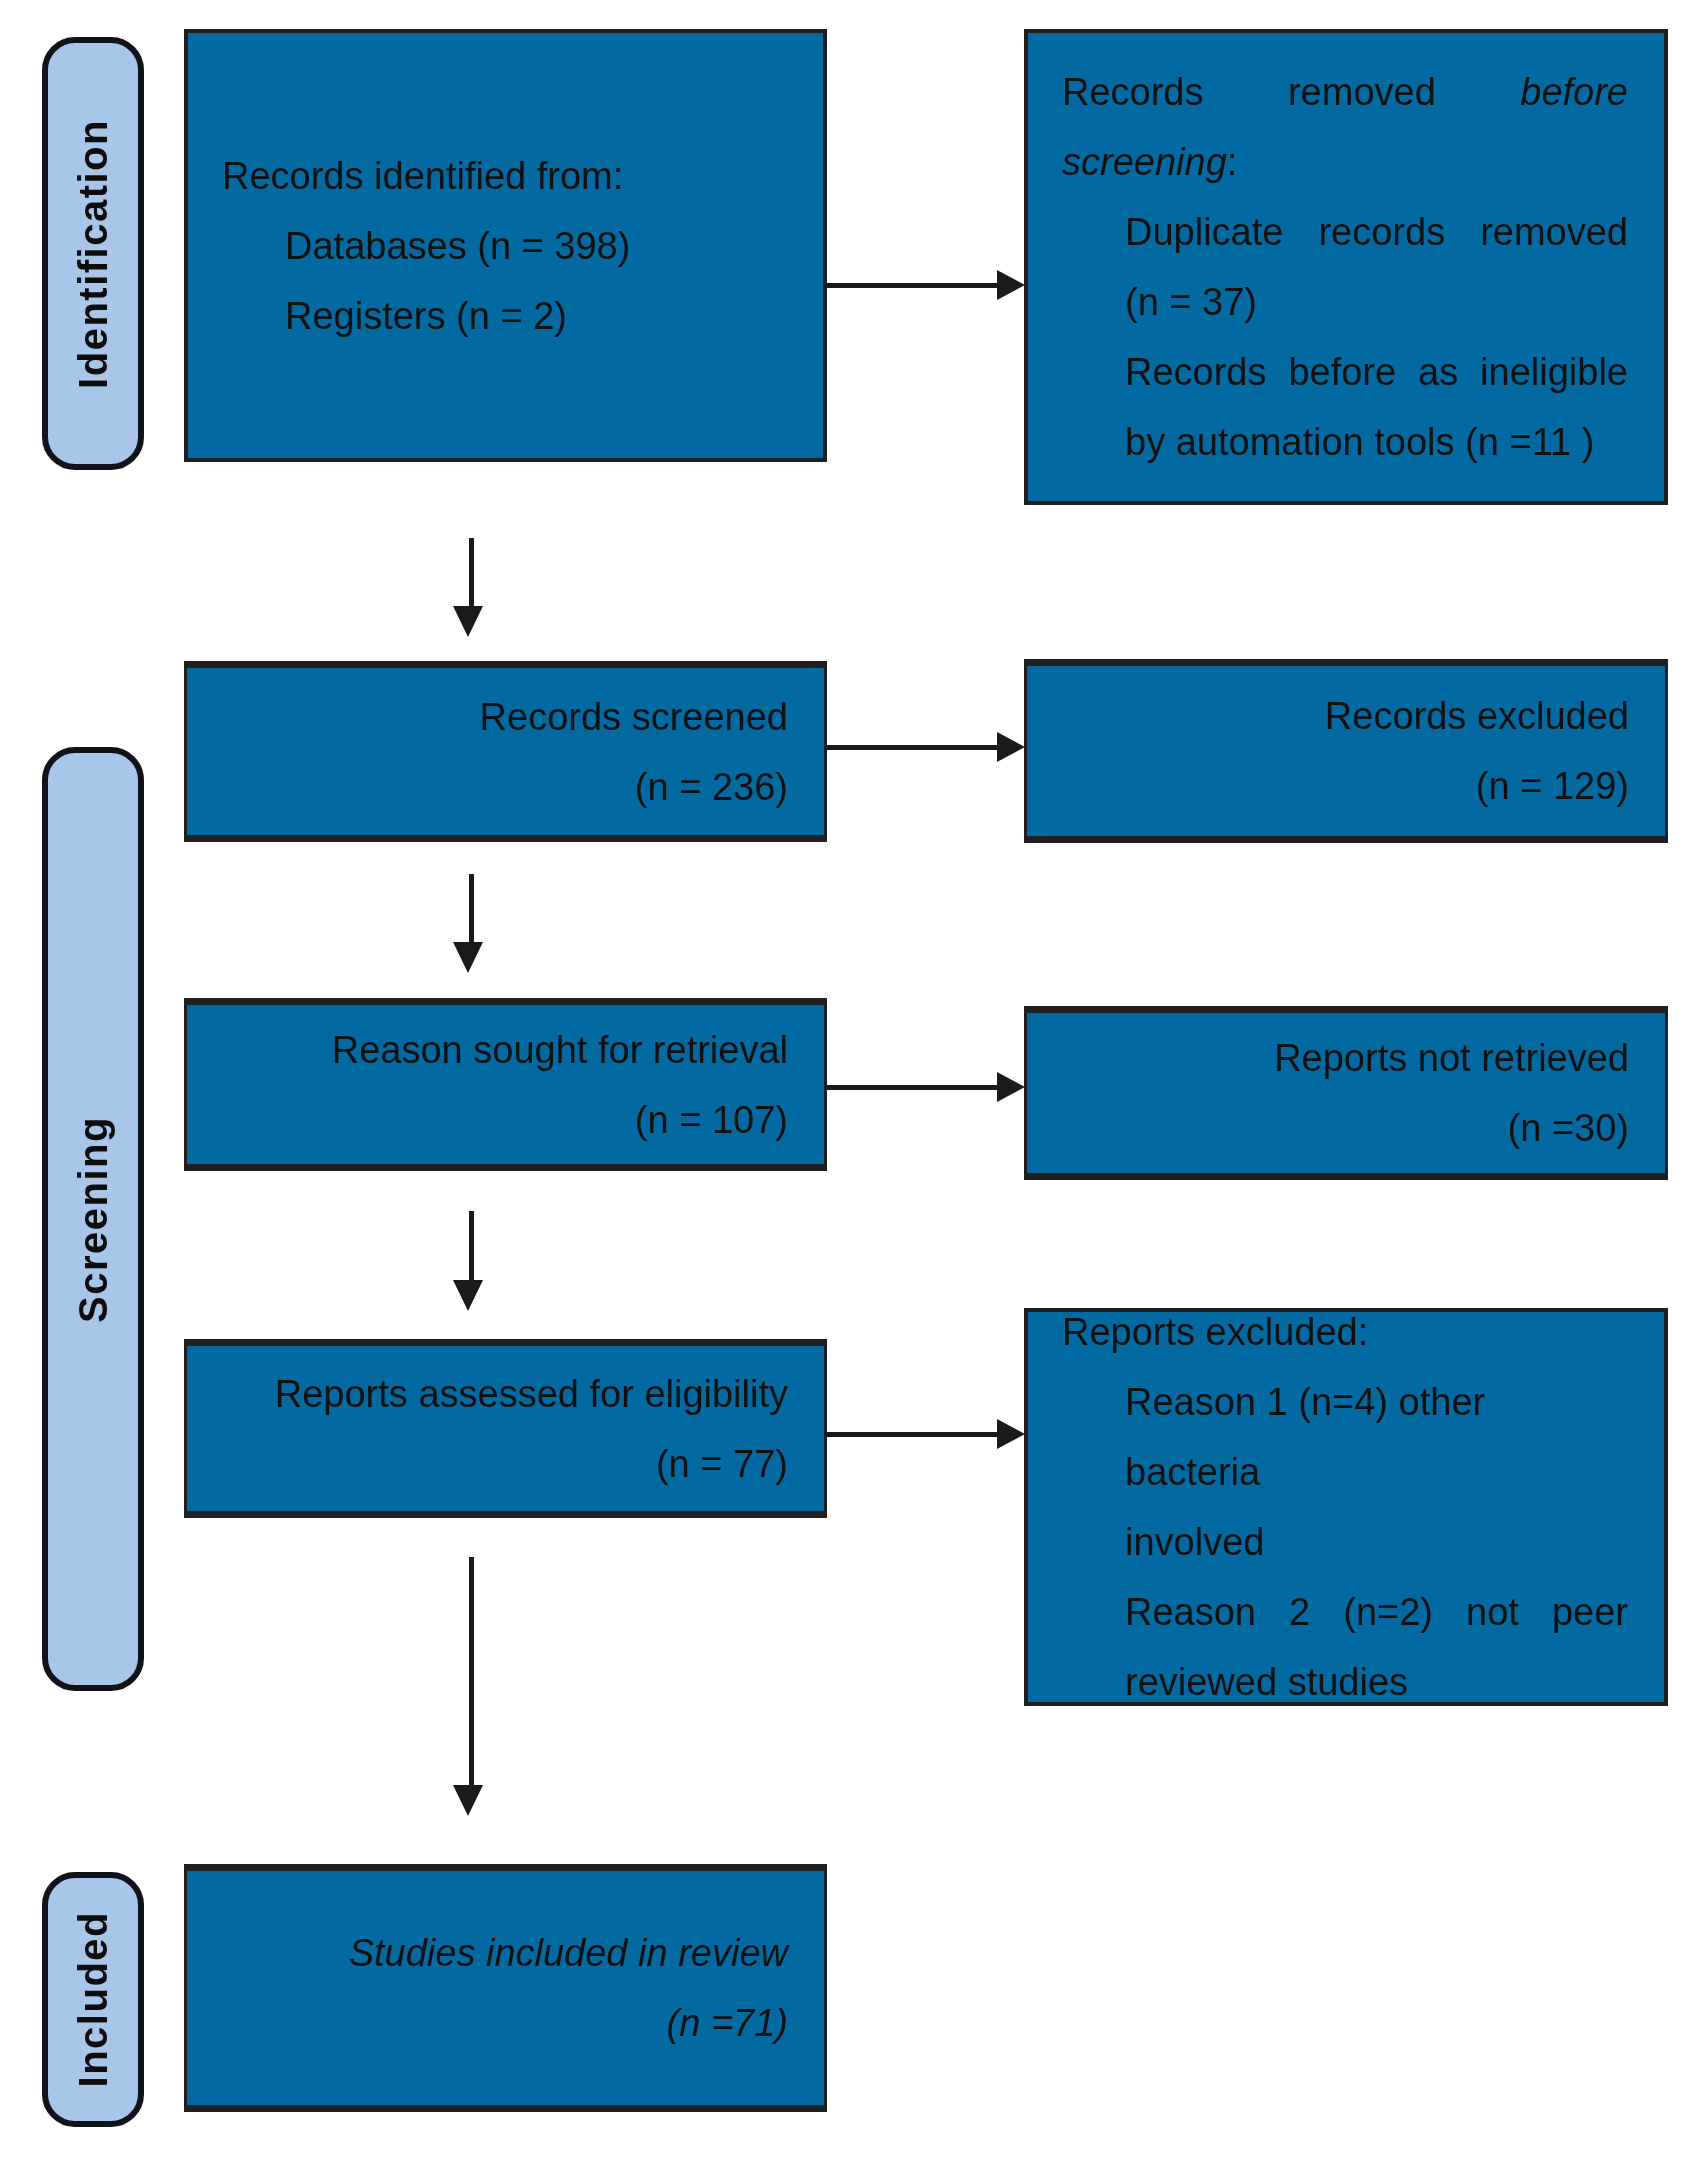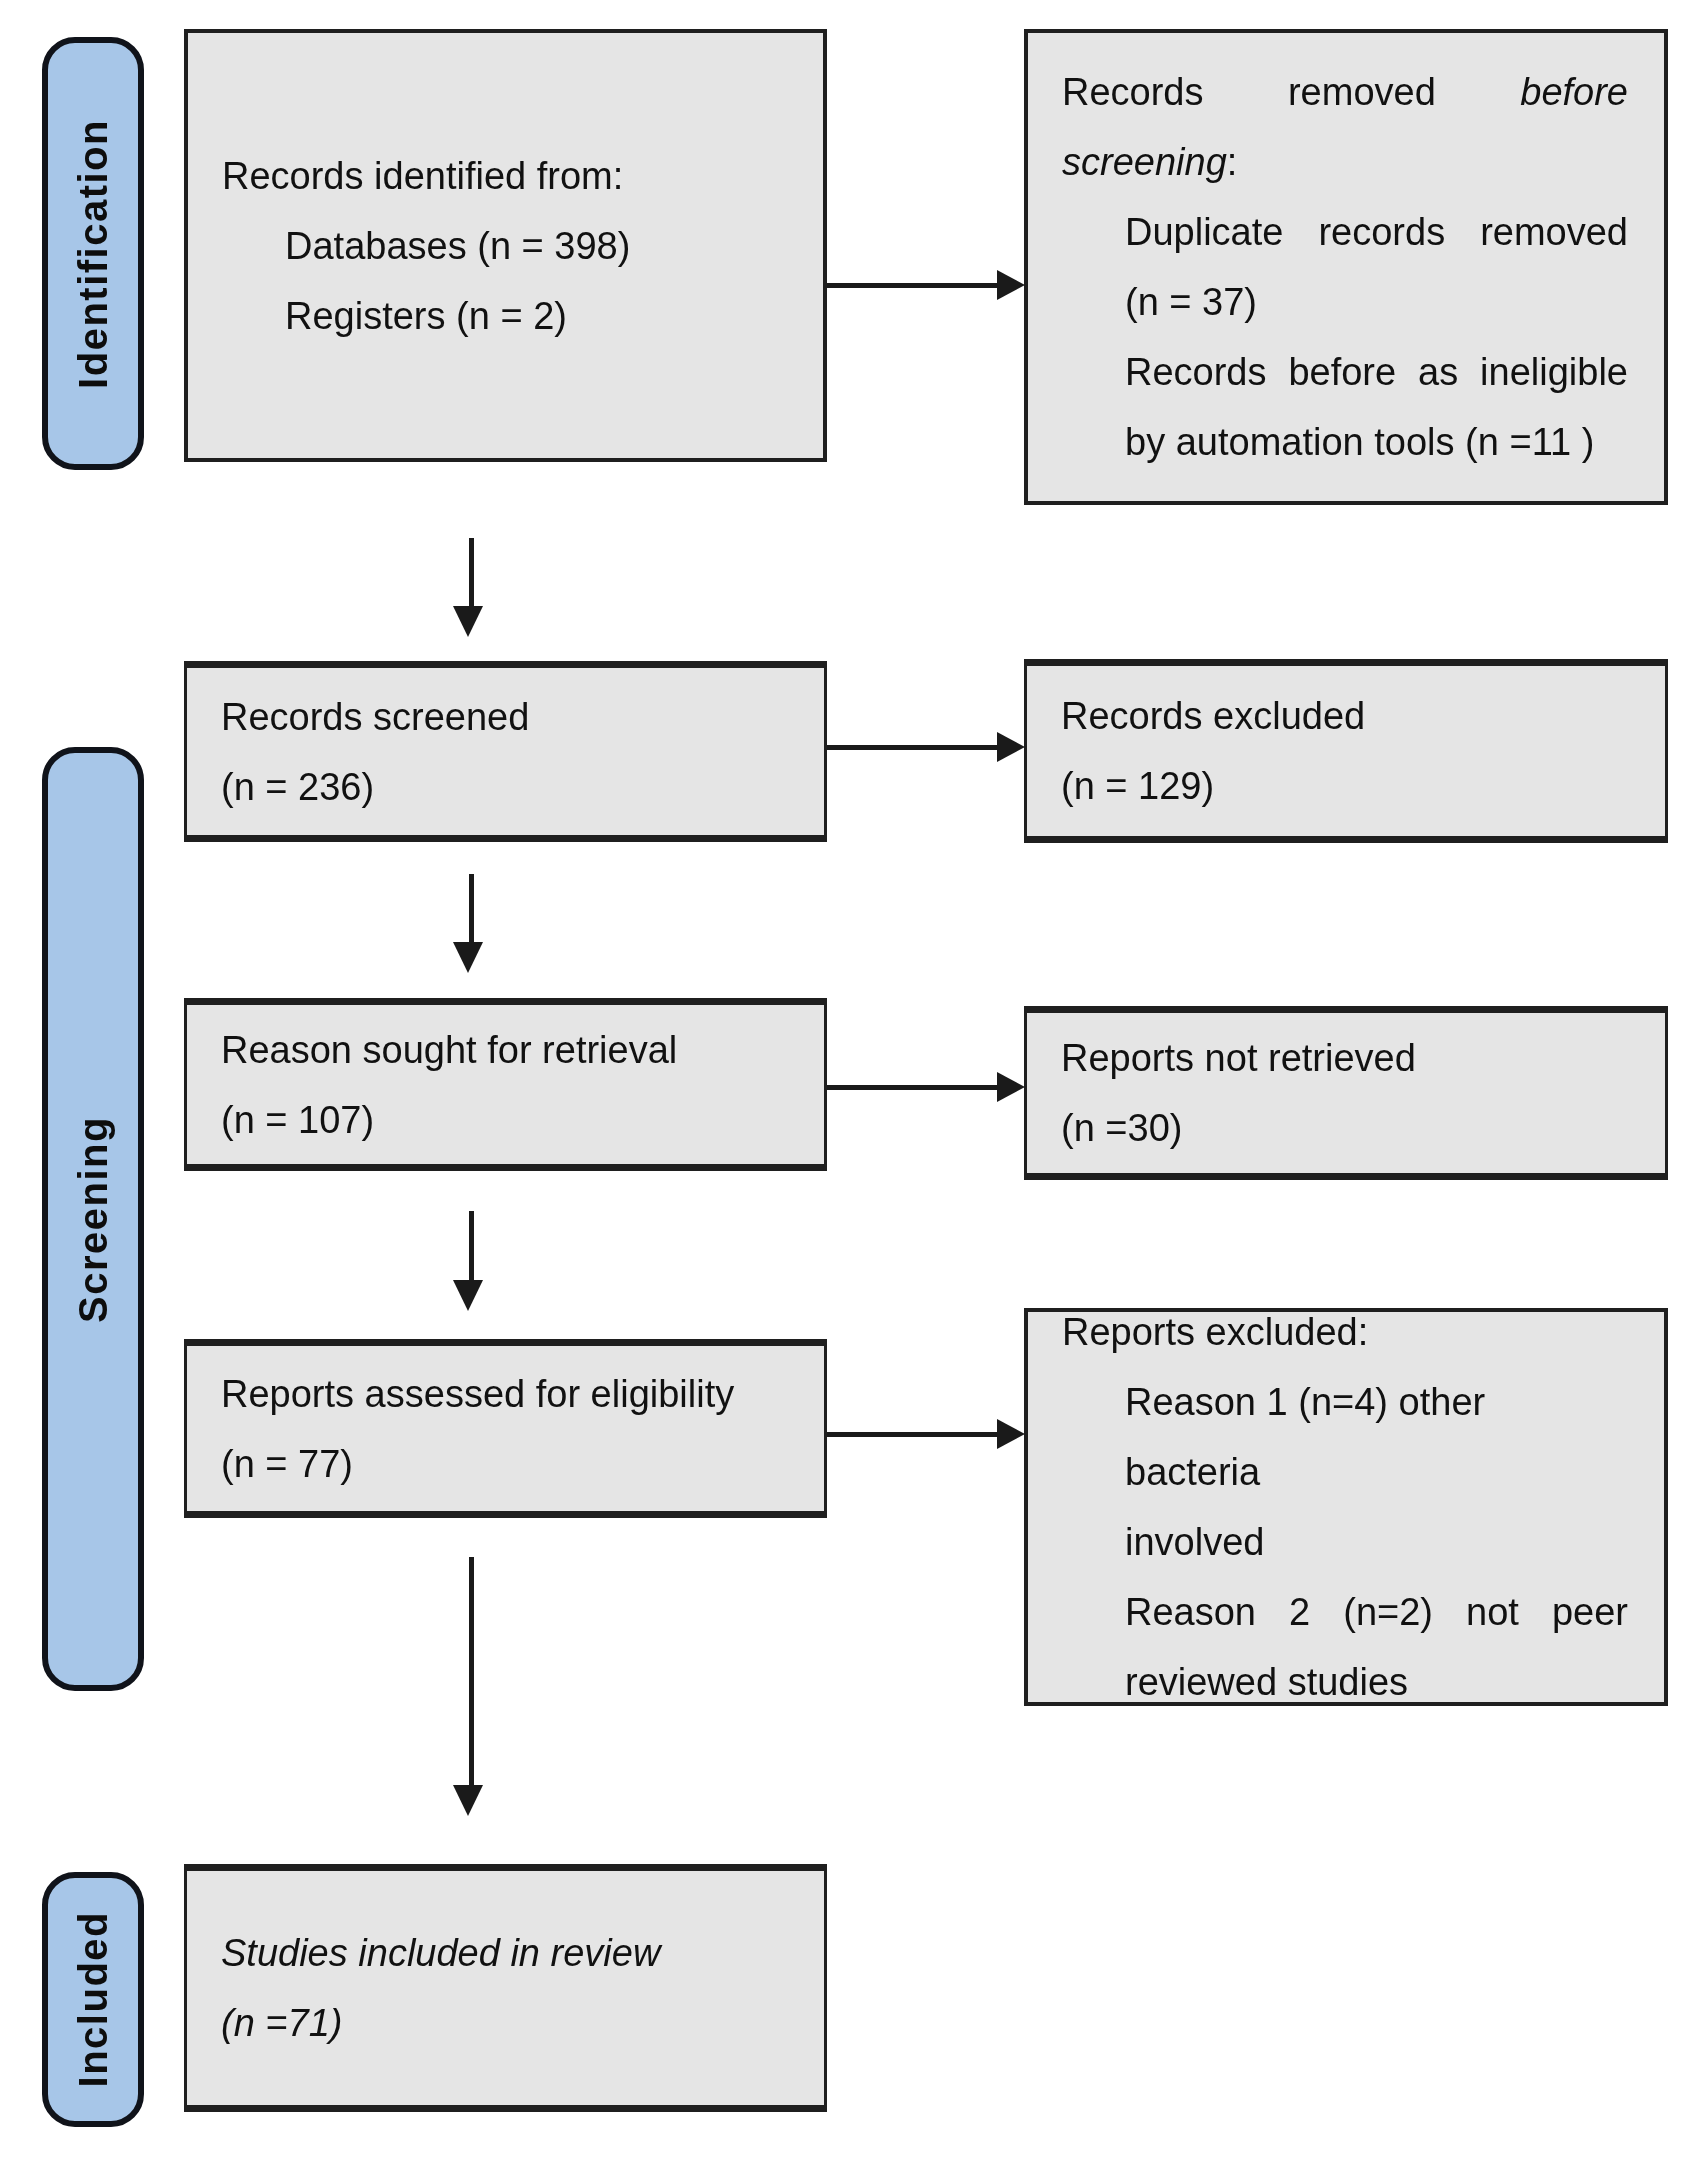--- a/index.html
+++ b/index.html
@@ -7,26 +7,26 @@
     position:relative;
     width:1701px;height:2161px;
     background:#ffffff;
     font-family:"Liberation Sans", sans-serif;
     color:#111111;
   }
   
   .box{
     position:absolute;
     box-sizing:border-box;
-    background:#e5e5e5;
+    background:#0369a1;
     border:4px solid #1f1f1f;
     display:flex;flex-direction:column;justify-content:center;
     font-size:38px;line-height:70px;color:#111111;
   }
-  .box.thick{border-width:7px 3.5px;}
+  .box.thick{border-width:7px 3.5px;align-items:flex-end;}
   .line{padding-left:34px;padding-right:36px;}
   .line.indent{padding-left:97px;}
   .line.justify{text-align:justify;text-align-last:justify;}
   .line i{font-style:italic;}
   
   .tab{
     position:absolute;left:42px;width:102px;
     box-sizing:border-box;
     background:#a7c6e8;
     border:6px solid #10131a;

